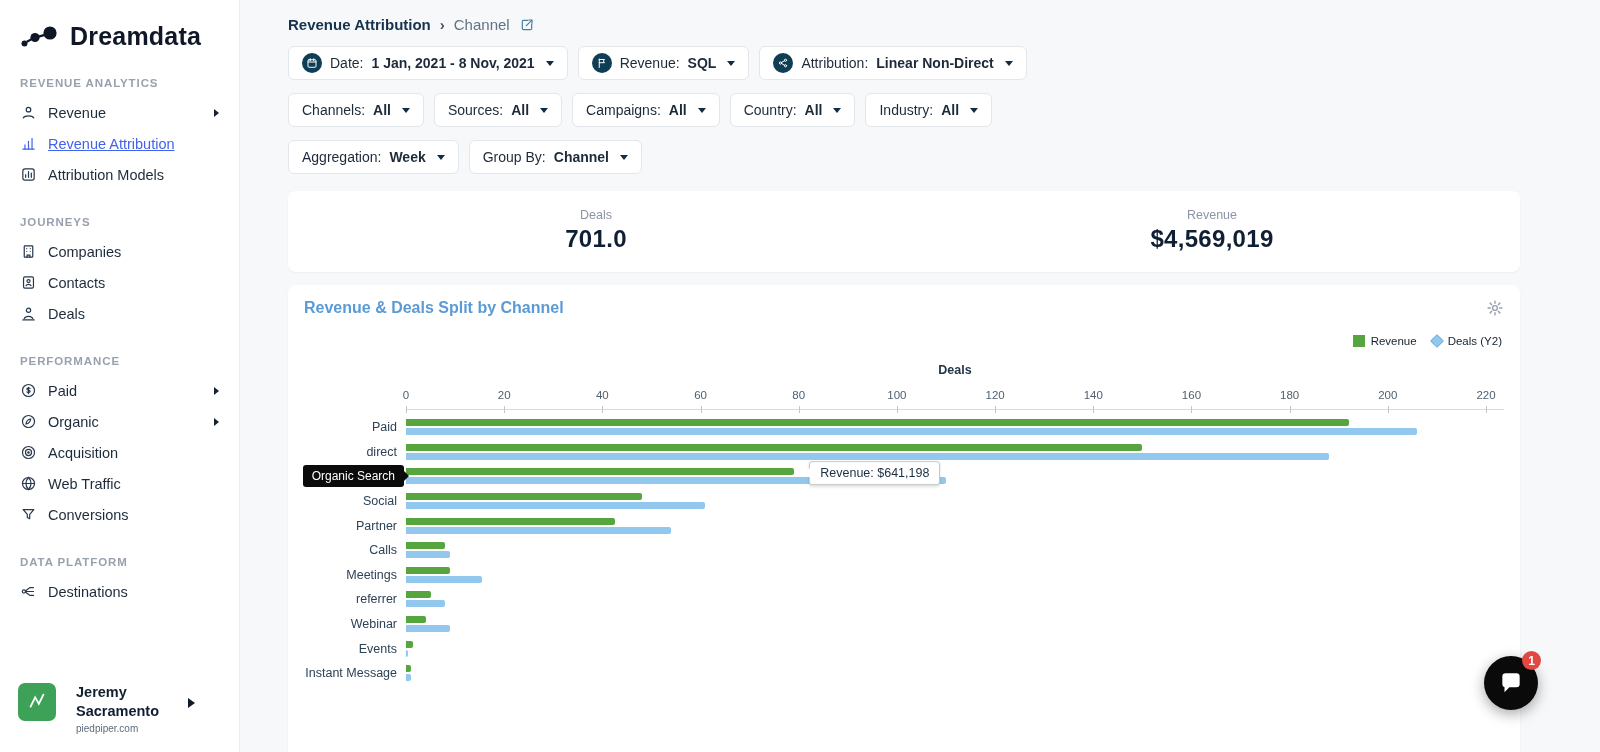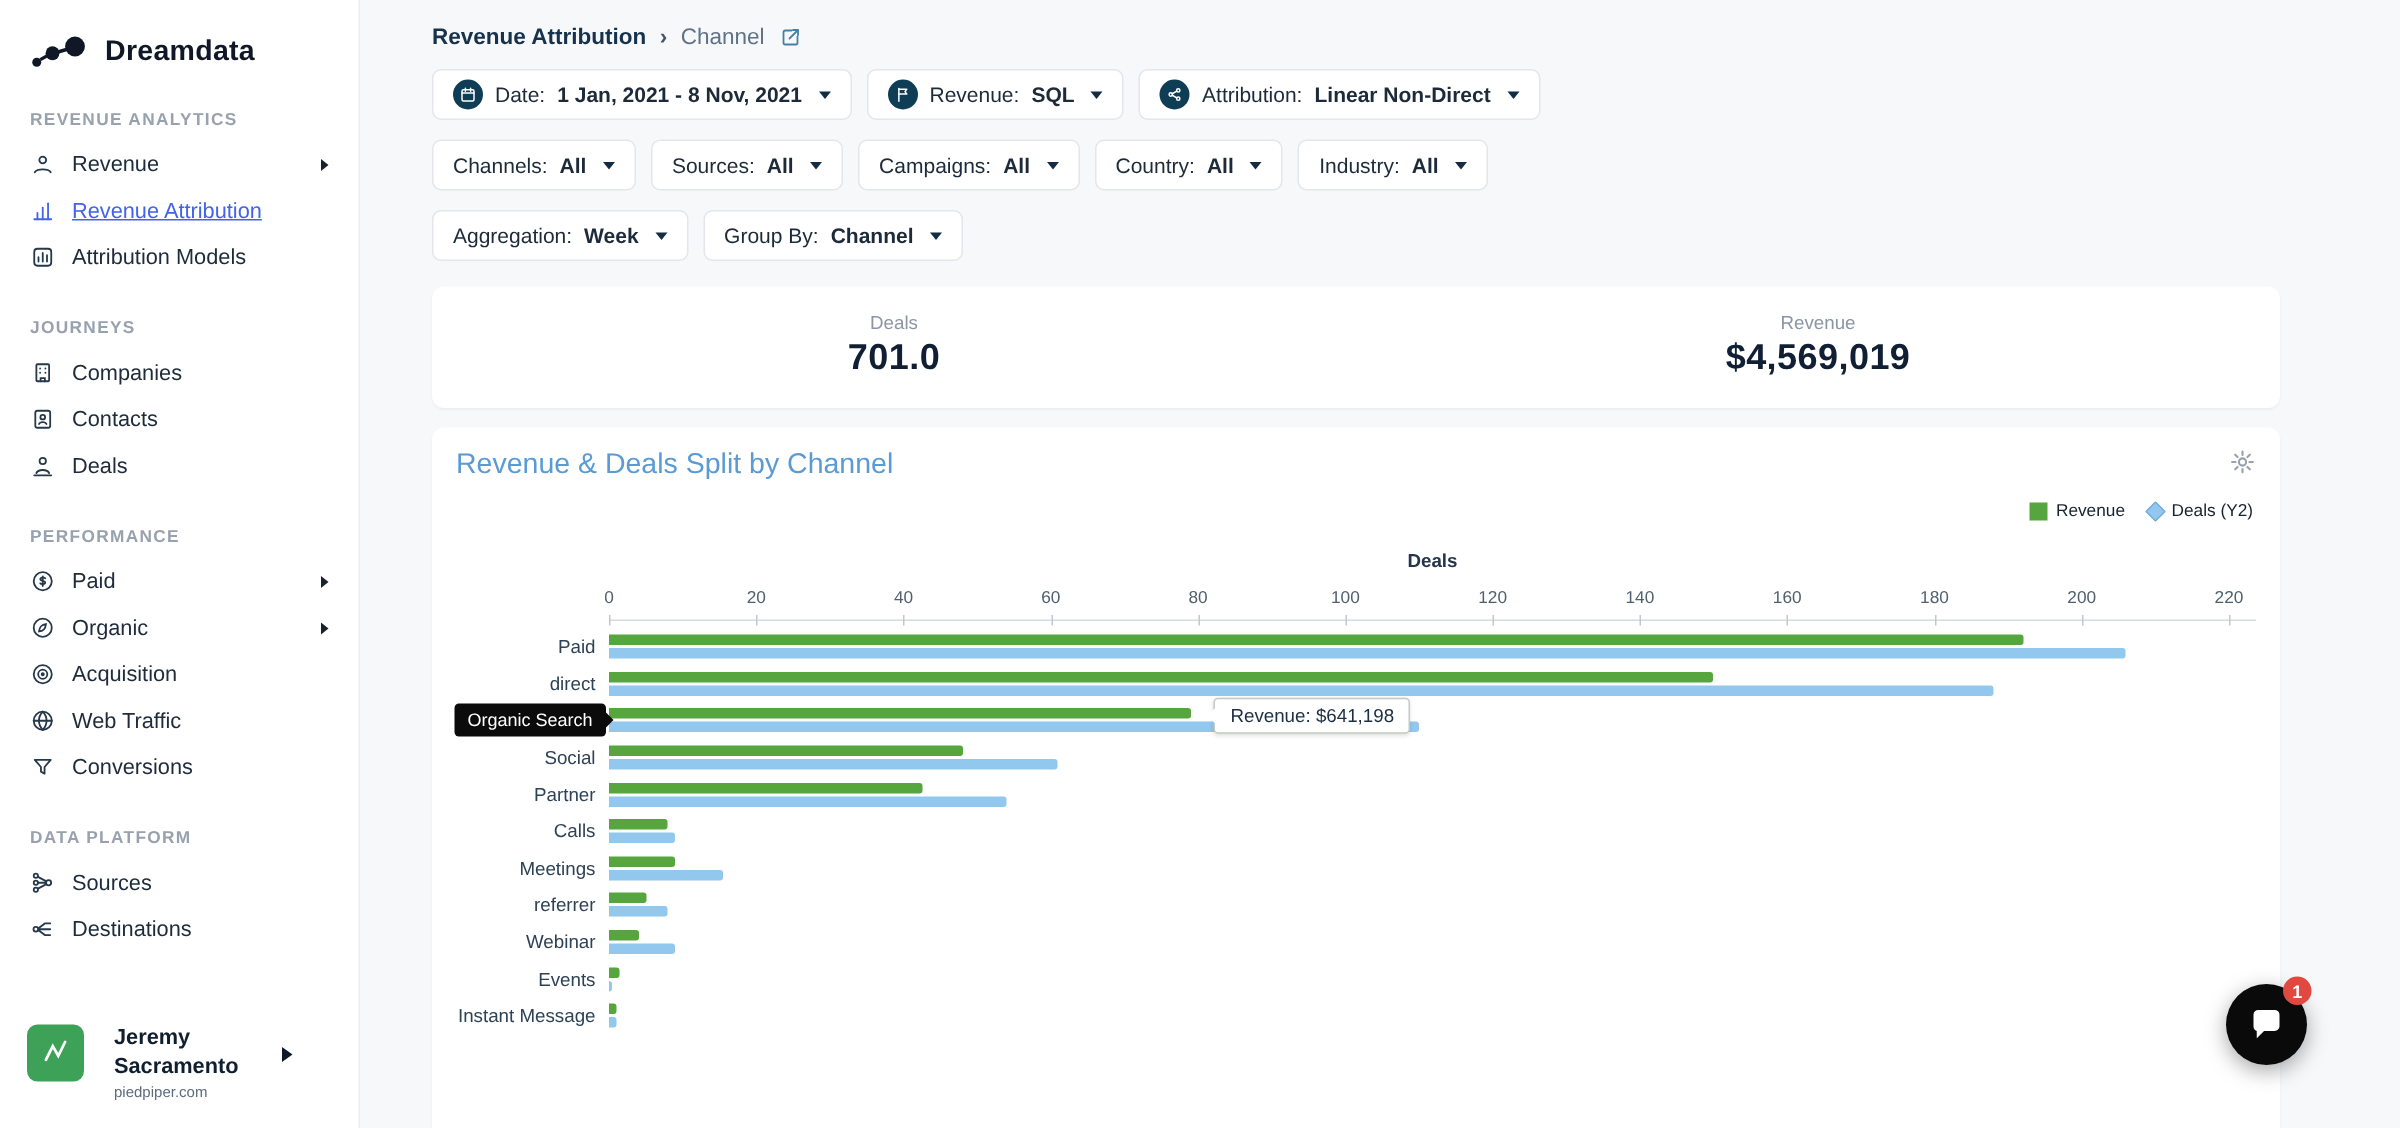--- a/index.html
+++ b/index.html
@@ -5,21 +5,21 @@
   * { box-sizing: border-box; }
   html,body { margin:0; padding:0; }
   body {
     width:1600px; height:752px; overflow:hidden;
     font-family:"Liberation Sans", sans-serif;
     background:#f7f8fa; display:flex; color:#1d2b3a;
   }
   
   aside { width:240px; flex:none; background:#fff; border-right:1px solid #ebedf0; position:relative; padding-top:22px; }
   .logo { display:flex; align-items:center; gap:8px; padding:0 20px; cursor:pointer; }
-  .logo-text { font-size:19px; font-weight:700; color:#101828; letter-spacing:.2px; }
+  .logo-text { font-size:25px; font-weight:700; color:#101828; letter-spacing:.2px; }
   .nav-header { padding:0 20px; margin:26px 0 8px; font-size:11.5px; font-weight:700; color:#98a1ae; letter-spacing:.9px; }
   .nav-item { display:flex; align-items:center; gap:11px; padding:7px 20px; font-size:14.5px; color:#1d2b3a; cursor:pointer; }
   .nav-ic { width:17px; height:17px; color:#26384b; display:flex; flex:none; }
   .nav-ic svg { width:17px; height:17px; }
   .nav-item.active .nav-label { color:#4263eb; text-decoration:underline; }
   .nav-item.active .nav-ic { color:#4263eb; }
   .chev { margin-left:auto; width:0; height:0; border-left:5px solid #18222e; border-top:4px solid transparent; border-bottom:4px solid transparent; }
   .user-card { position:absolute; left:18px; right:10px; bottom:18px; display:flex; gap:20px; cursor:pointer; }
   .avatar { width:38px; height:38px; border-radius:7px; background:#3da257; flex:none; display:flex; align-items:center; justify-content:center; }
   .u-name { font-size:14.5px; font-weight:700; color:#101f30; line-height:1.3; width:92px; }
@@ -38,21 +38,21 @@
   .pill-circle svg { width:12px; height:12px; }
   .pill-value { font-weight:700; }
   .caret { width:0; height:0; border-top:5px solid #132c41; border-left:4.5px solid transparent; border-right:4.5px solid transparent; margin-left:3px; }
   .card { background:#fff; border-radius:8px; box-shadow:0 1px 2px rgba(20,30,50,.05); }
   .kpi-card { margin-top:17px; display:flex; padding:17px 0 19px; }
   .kpi { flex:1; text-align:center; }
   .kpi-label { font-size:12.5px; color:#8b95a5; }
   .kpi-value { font-size:24px; font-weight:700; color:#101f33; margin-top:3px; letter-spacing:.3px; }
   
   .chart-card { margin-top:13px; padding:14px 16px 30px; position:relative; height:630px; }
-  .chart-title { font-size:19px; color:#5b9bd5; }
+  .chart-title { font-size:16px; color:#5b9bd5;font-weight:bold; }
   .gear { position:absolute; top:10px; right:12px; color:#98a1ae; cursor:pointer; padding:4px; }
   .legend { position:absolute; top:50px; right:18px; display:flex; gap:15px; align-items:center; font-size:11.5px; color:#16222e; }
   .lg-item { display:flex; align-items:center; gap:6px; }
   .sw-square { width:12px; height:12px; }
   .sw-diamond { width:10px; height:10px; transform:rotate(45deg); border-radius:1px; border:1px solid rgba(70,140,190,.45); }
   .axis-title { margin-left:102px; text-align:center; font-size:12.5px; font-weight:700; color:#24364a; margin-top:46px; }
   .ticks { margin-left:102px; padding-right:18px; height:14px; margin-top:12px; }
   .scale { position:relative; height:100%; }
   .tick-label { position:absolute; top:0; transform:translateX(-50%); font-size:11.5px; color:#50606f; }
   .axis-line { margin-left:102px; padding-right:18px; height:1px; background:#d6dbe0; margin-top:6px; }
@@ -198,32 +198,20 @@
           <path d="M4.5 5h15l-5.8 6.8v6.2l-3.4-1.9v-4.3z"></path>
         </svg>
       </span>
     <span class="nav-label">Conversions</span>
   </div>
 
   <div class="nav-header">DATA PLATFORM</div>
   <div class="nav-item">
     <span class="nav-ic">
         <svg viewBox="0 0 24 24" fill="none" stroke="currentColor" stroke-width="1.7" stroke-linecap="round">
-          <circle cx="5.5" cy="5.5" r="2"></circle>
-          <circle cx="5.5" cy="12" r="2"></circle>
-          <circle cx="5.5" cy="18.5" r="2"></circle>
-          <circle cx="17.5" cy="12" r="2.4"></circle>
-          <path d="M7.5 6.5 15 10.5M7.5 12h7.5M7.5 17.5 15 13.5"></path>
-        </svg>
-      </span>
-    <span class="nav-label">Sources</span>
-  </div>
-  <div class="nav-item">
-    <span class="nav-ic">
-        <svg viewBox="0 0 24 24" fill="none" stroke="currentColor" stroke-width="1.7" stroke-linecap="round">
           <circle cx="5.5" cy="12" r="2.2"></circle>
           <path d="M8 11l6-4.5h5M8 12h11M8 13l6 4.5h5"></path>
         </svg>
       </span>
     <span class="nav-label">Destinations</span>
   </div>
 
   <div class="user-card">
     <div class="avatar">
       <svg width="22" height="22" viewBox="0 0 24 24" fill="none" stroke="#ffffff" stroke-width="2" stroke-linecap="round">

